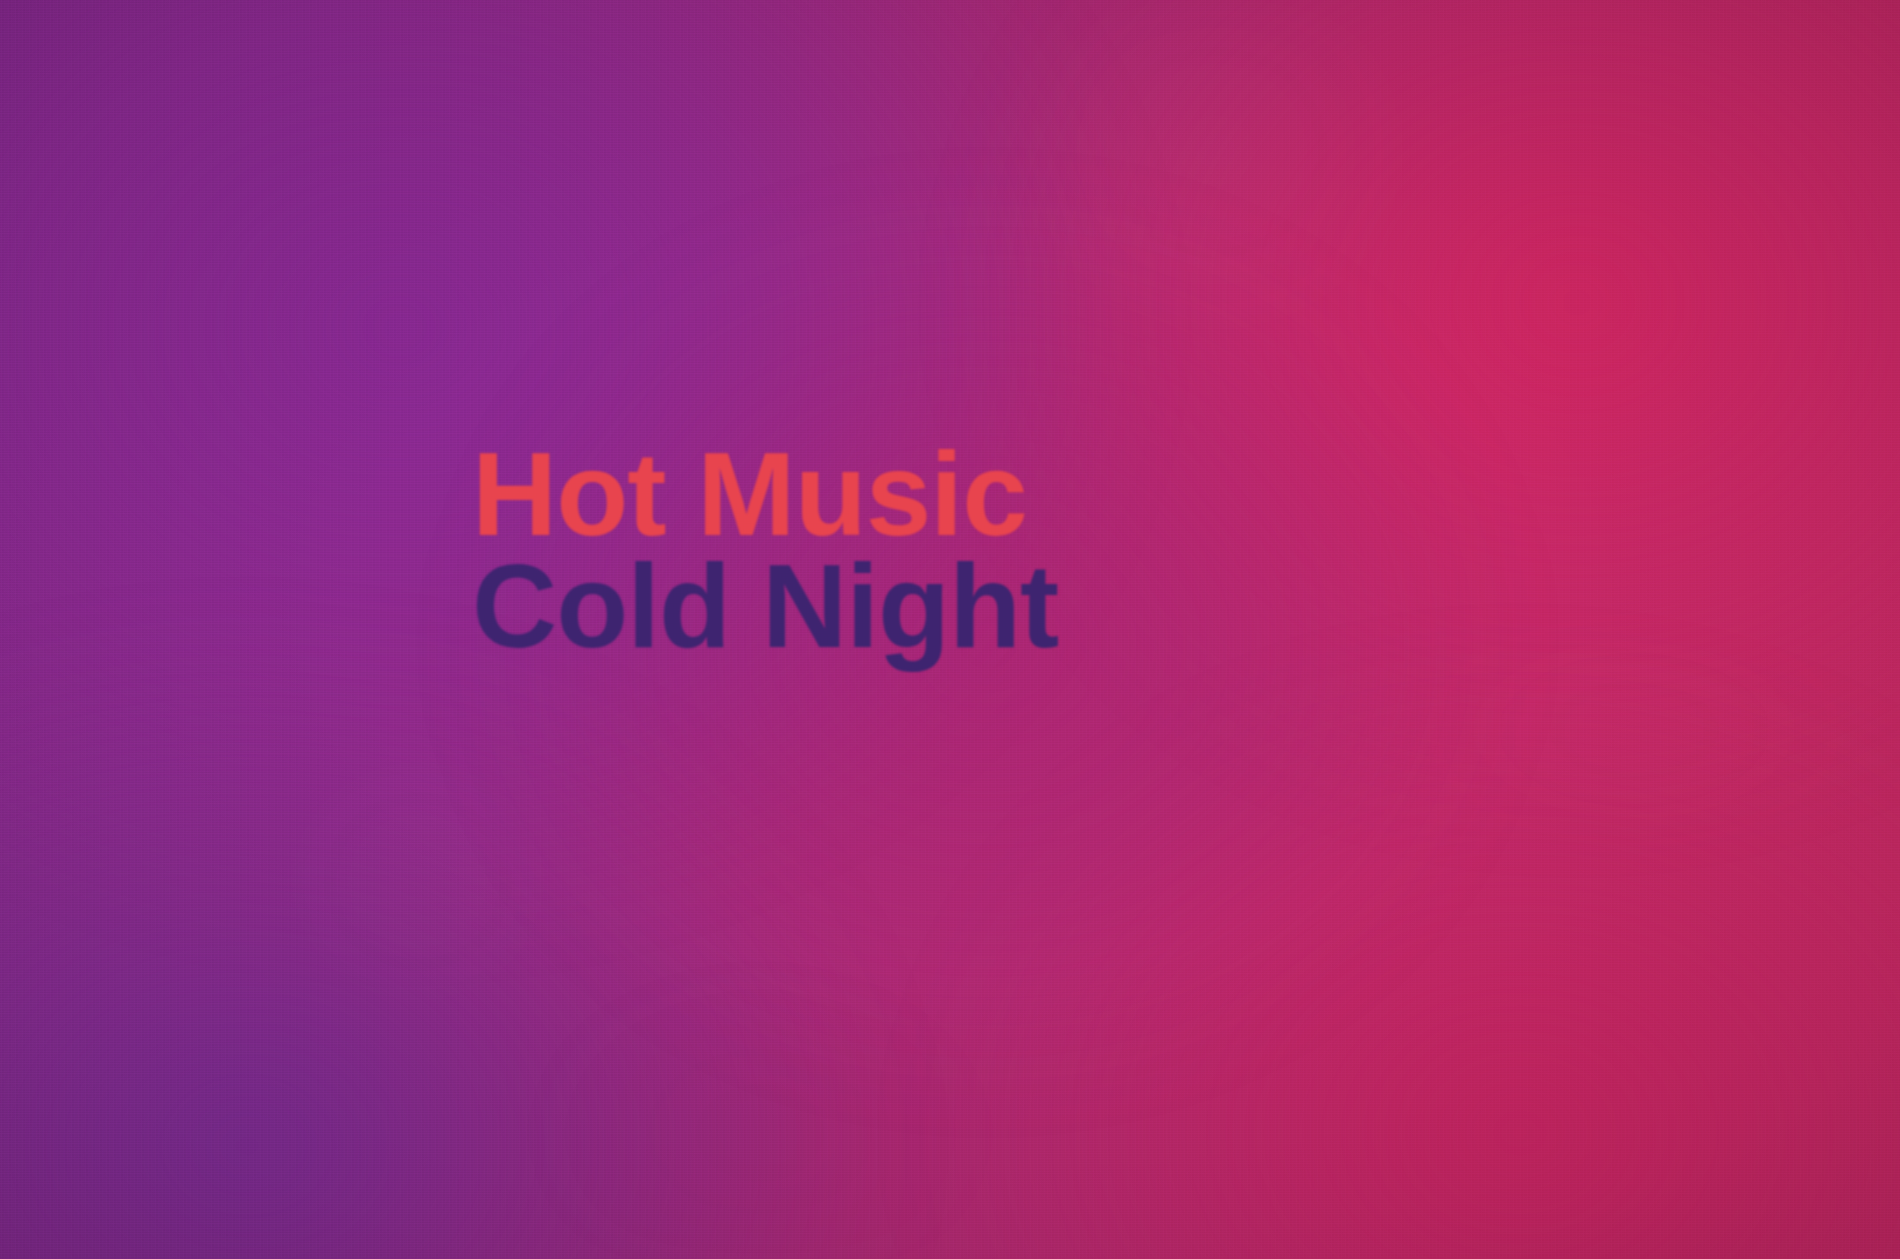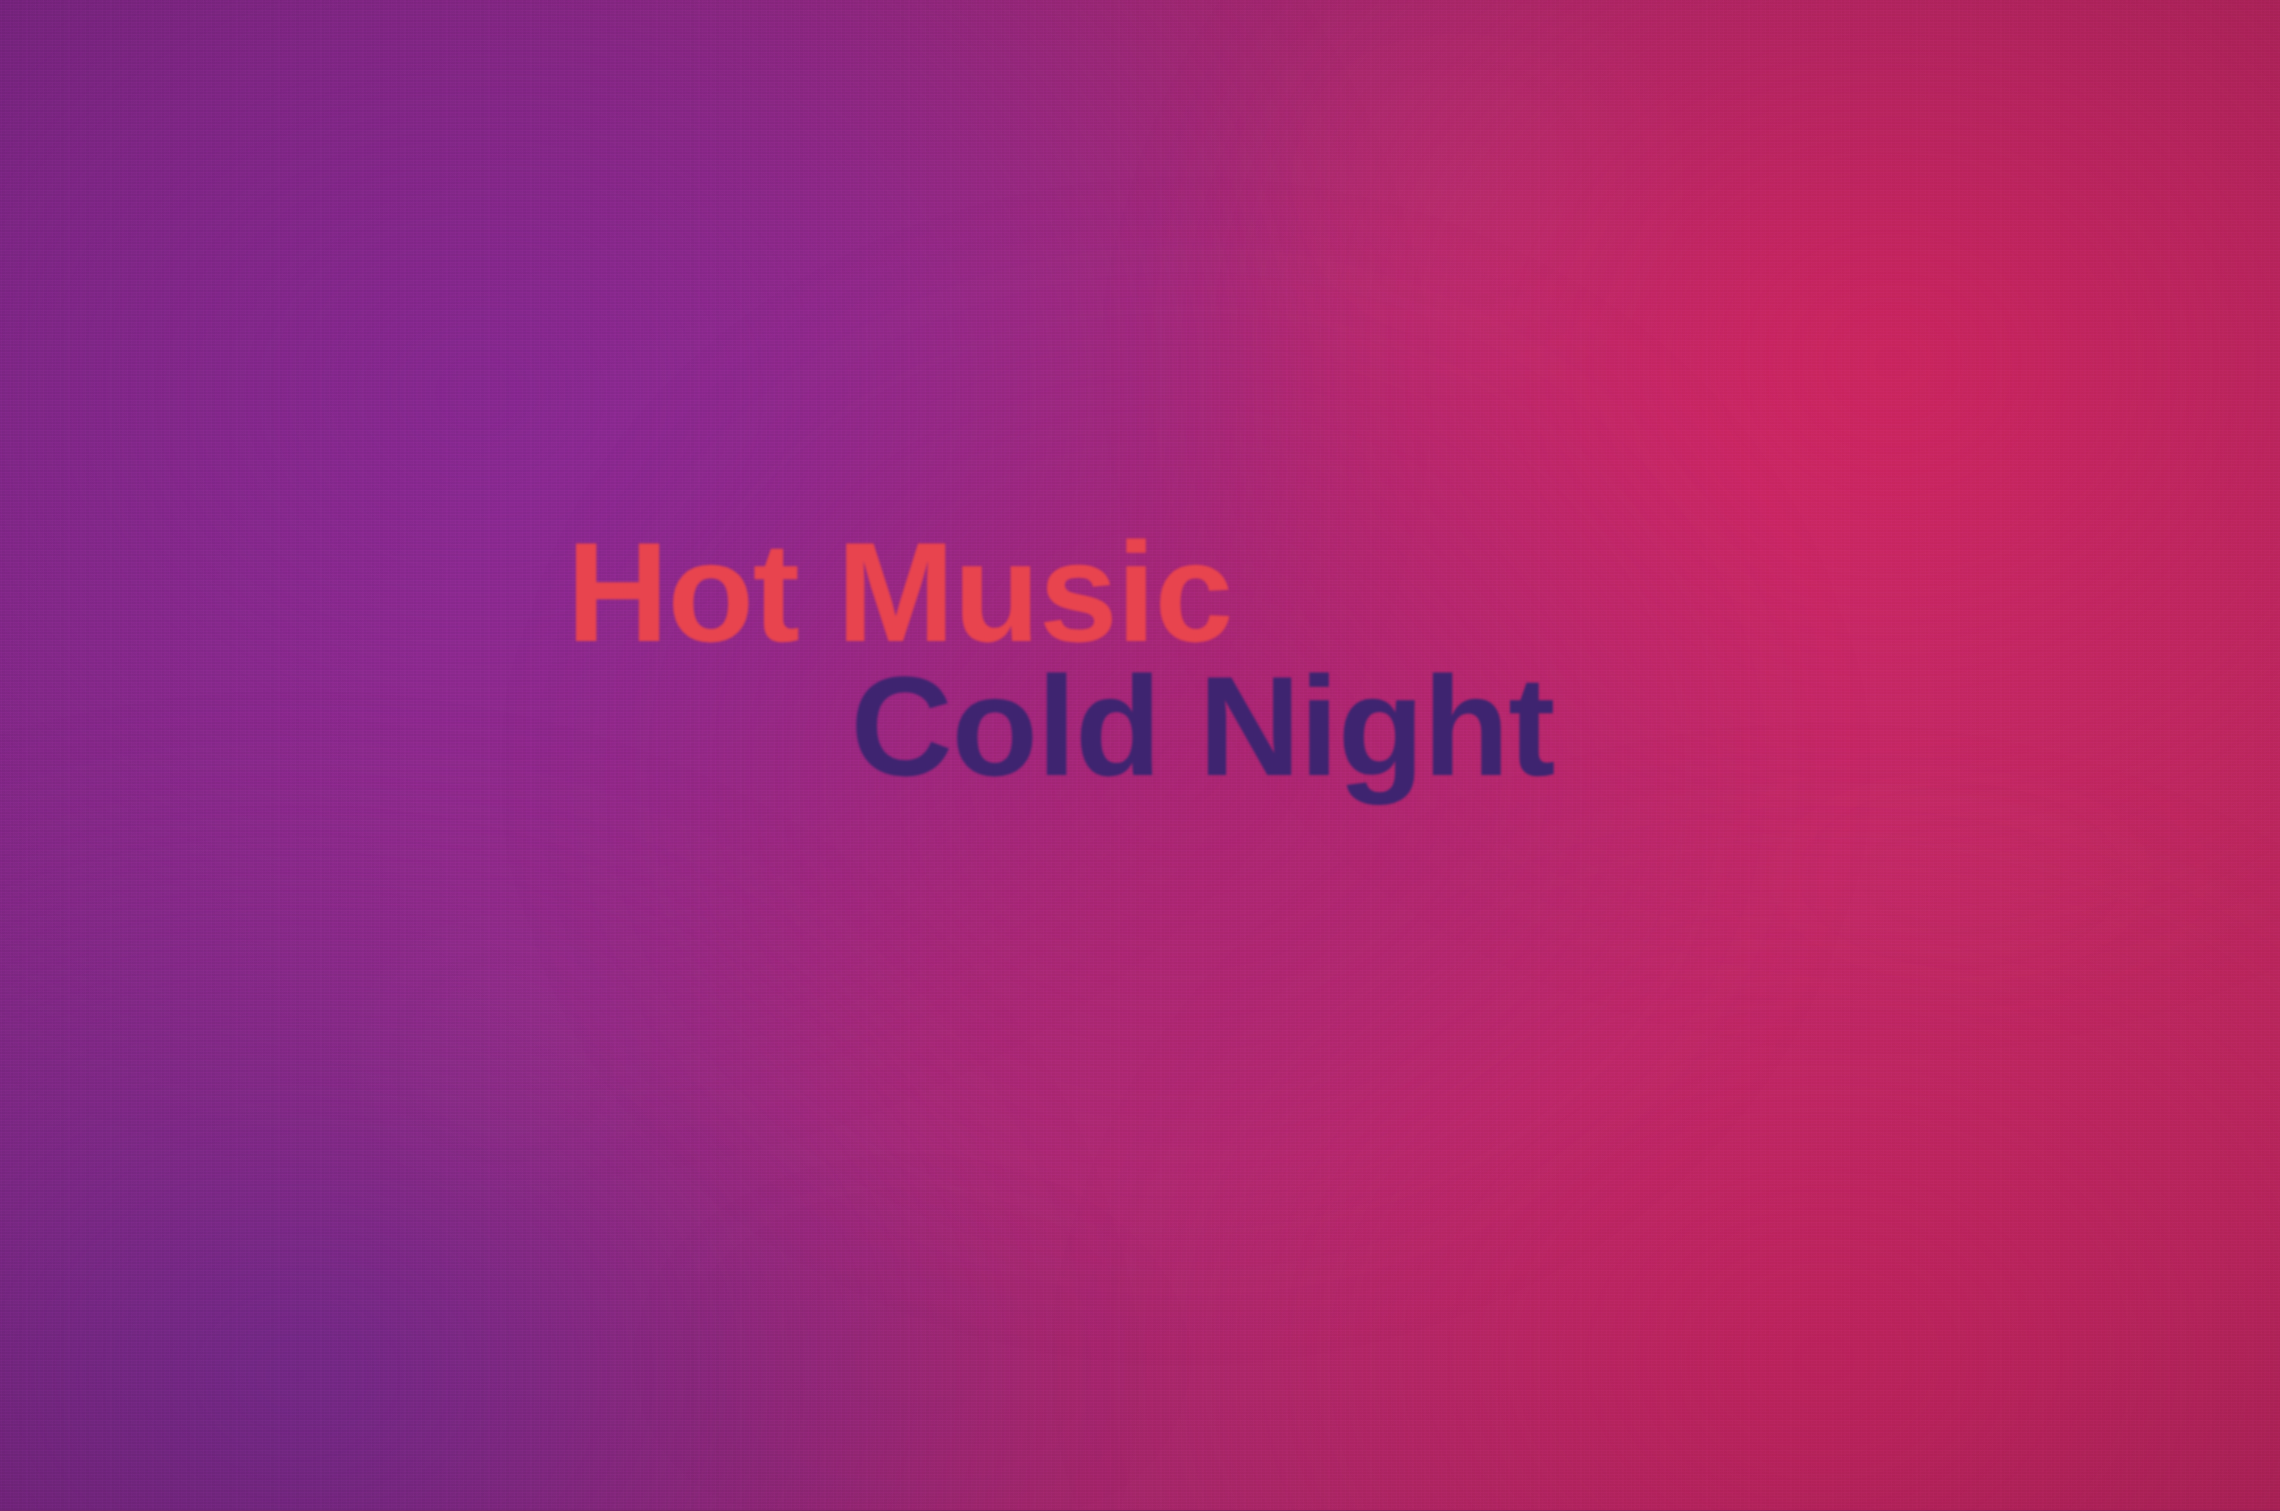--- a/index.html
+++ b/index.html
@@ -165,21 +165,20 @@
     letter-spacing: -0.5px;
     margin-top: 2px;
   }
 
   .line-cold {
     font-size: 118px;
     line-height: 1.0;
     color: #3e2470;
     letter-spacing: -1px;
     margin-top: -4px;
-    text-align: center;
   }
 </style>
 </head>
 <body>
 
 <div class="stage">
 
   <div class="bg-base"></div>
   <div class="bg-blob-a"></div>
   <div class="bg-blob-b"></div>

